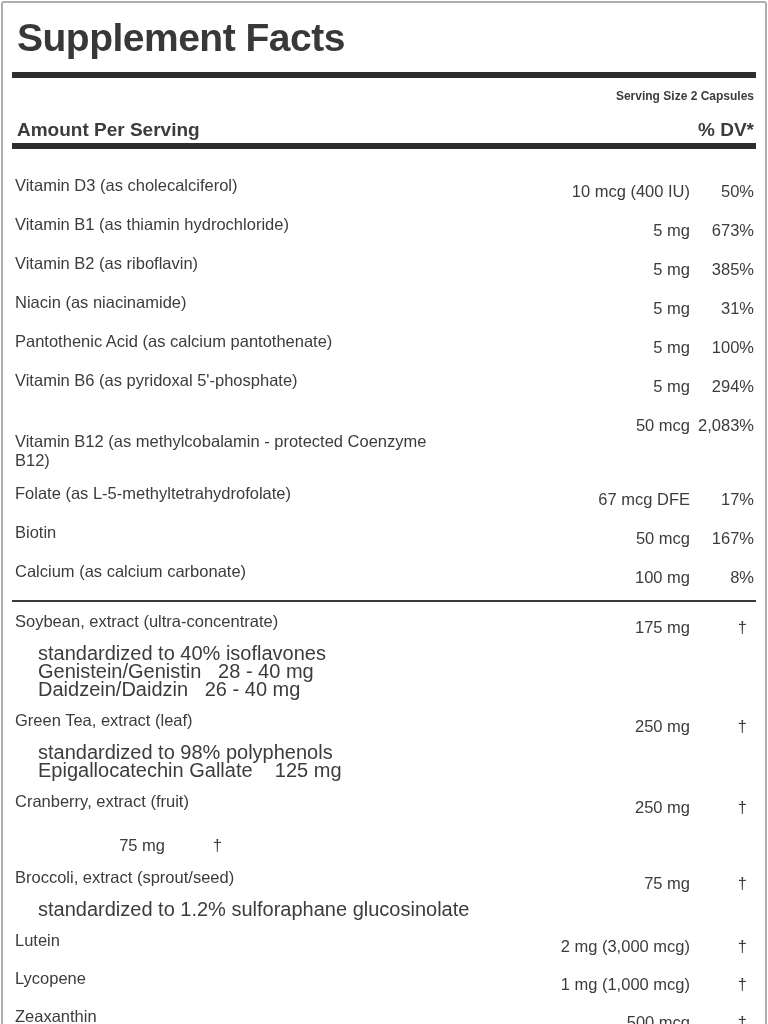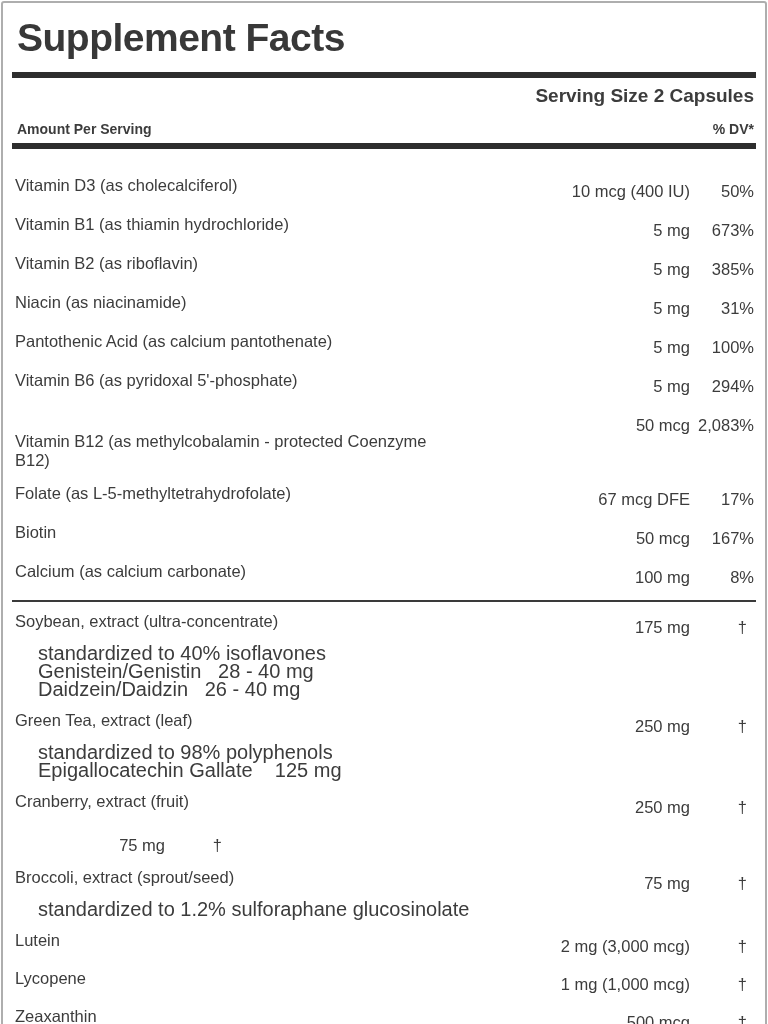--- a/index.html
+++ b/index.html
@@ -24,26 +24,26 @@
     color:#383838;
     padding-left:5px;
     letter-spacing:-0.5px;
     line-height:44px;
   }
   .rule { background:#2d2d2d; height:6px; border:0; }
   .rule.r1 { margin-top:12px; }
   .rule.r2 { margin-top:4px; }
   .rule.thin { height:2px; background:#3a3a3a; margin:3px 0 9px 0; }
   .serving {
-    text-align:right; font-weight:bold; font-size:19px;
+    text-align:right; font-weight:bold; font-size:12px;
     margin-top:8px; padding-right:2px; line-height:20px;
   }
   .colhead {
     display:flex; justify-content:space-between;
-    font-weight:bold; font-size:14px;
+    font-weight:bold; font-size:19px;
     margin-top:14px; padding:0 2px 0 5px; line-height:19px;
   }
   .rows { padding:0 2px 0 3px; }
   #nutrient-rows { margin-top:26px; }
   .entry { margin-bottom:12px; }
   #nutrient-rows .entry { margin-bottom:13px; }
   .rowline { display:flex; align-items:flex-start; }
   .label {
     flex:1 1 auto; font-size:16.5px; line-height:20px;
     white-space:pre-line;

